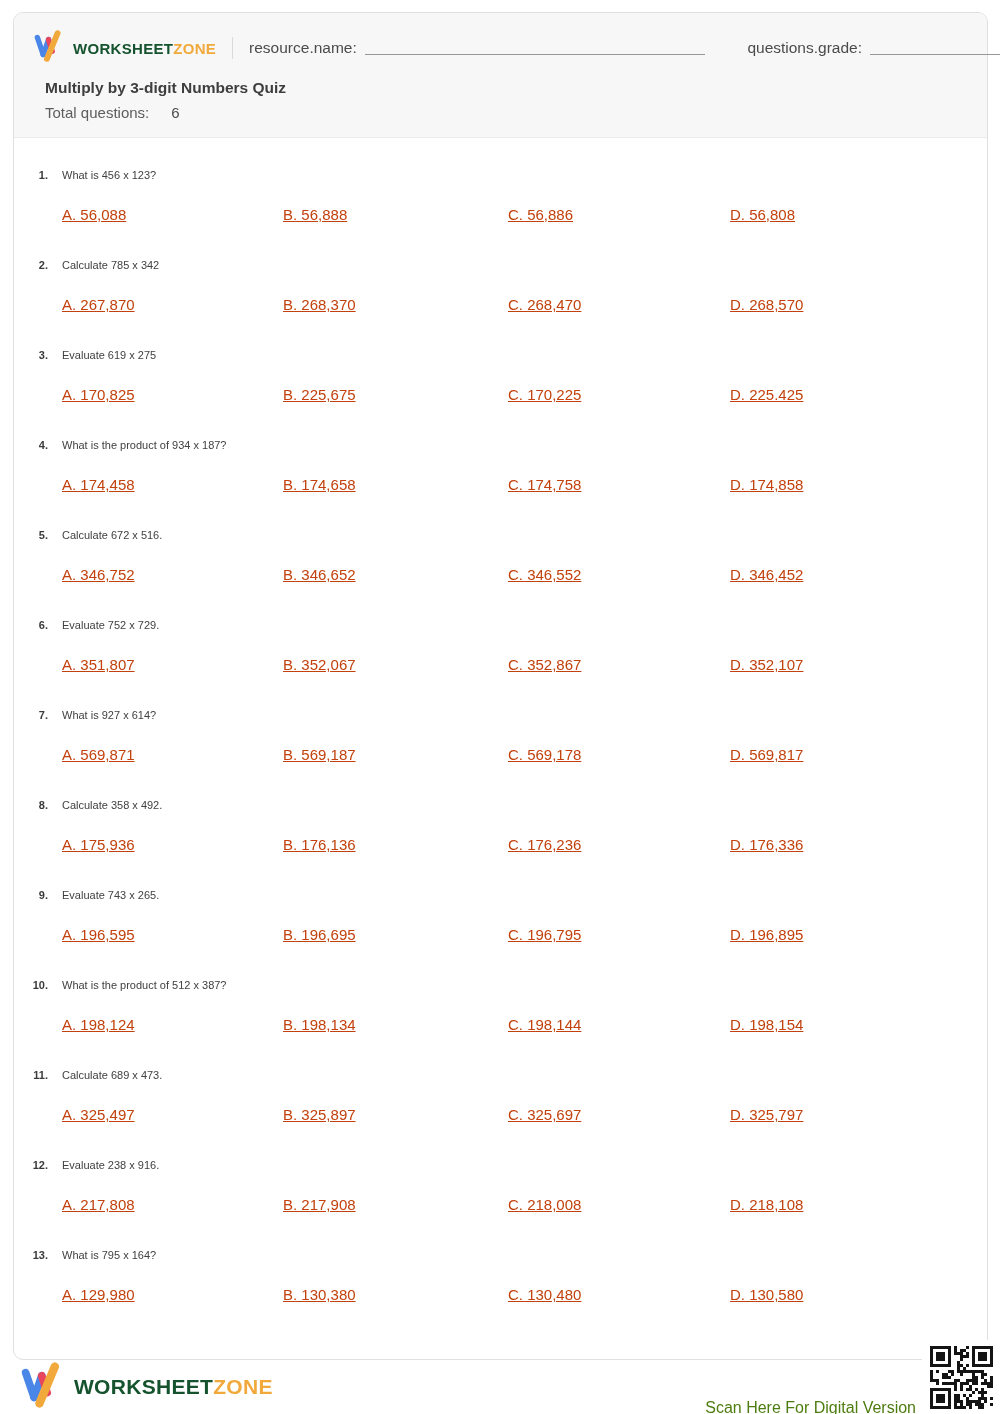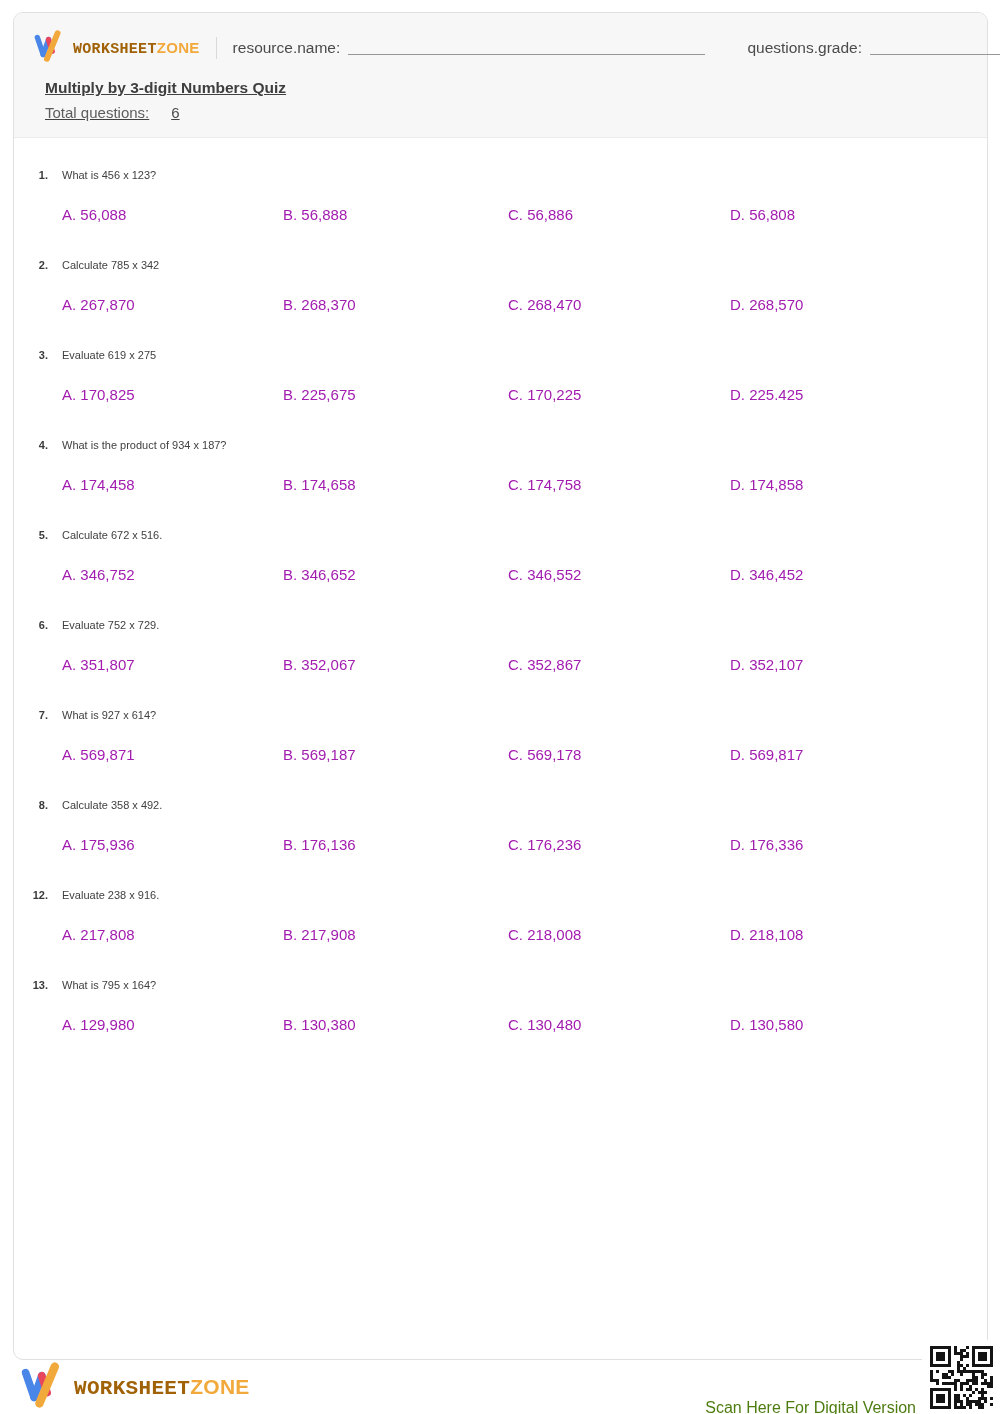--- a/index.html
+++ b/index.html
@@ -14,40 +14,40 @@
     border:1px solid #e0e0e0; border-radius:10px; background:#fff;
   }
   
   .box-head {
     background:#f7f7f8; border-bottom:1px solid #ececec;
     border-radius:10px 10px 0 0; padding:18px 18px 0 17px;
   }
   .brand-row { display:flex; align-items:center; height:34px; }
   .brand-mark { flex:0 0 auto; }
   .brand-text { font-weight:bold; font-size:15px; letter-spacing:.3px; margin-left:8px; white-space:nowrap; }
-  .w1 { color:#a16207;font-family:Liberation Mono, monospace; }
+  .w1 { color:#14532d; }
   .w2 { color:#f2a93b; margin-left:0; }
   .head-divider { width:1px; height:22px; background:#d9d9d9; margin:0 16px; flex:0 0 auto; }
   .res-label { font-size:15.5px; color:#4b4b4b; white-space:nowrap; }
   .fill-line { border-bottom:1px solid #979797; position:relative; top:6px; height:1px; }
   .name-line  { flex:1 1 auto; margin-left:8px; margin-right:42px; }
   .grade-line { width:132px; flex:0 0 auto; margin-left:8px; margin-right:-33px; }
-  .title-block { margin-top:14px; padding:0 14px 16px 14px;text-decoration:underline; }
+  .title-block { margin-top:14px; padding:0 14px 16px 14px; }
   .quiz-title { font-size:15.5px; font-weight:bold; color:#3e3e3e; margin:0 0 7px 0; }
   .total-row { font-size:15px; color:#5d5d5d; }
   .total-value { margin-left:22px; color:#4a4a4a; }
   
   .questions { padding:28px 18px 0 0; }
   .question { margin-bottom:32px; }
   .q-line { margin-bottom:22px; font-size:11px; line-height:18px; }
   .q-num { display:inline-block; width:34px; text-align:right; font-weight:bold; color:#3a3a3a; margin-right:14px; }
   .q-text { color:#414141; }
   .q-opts {
     display:grid; grid-template-columns:221px 225px 222px auto;
-    padding-left:48px; font-size:15px; line-height:18px; color:#a21caf;
+    padding-left:48px; font-size:15px; line-height:18px; color:#c2410c;text-decoration:underline;
   }
   
   .footer {
     position:absolute; left:0; right:0; bottom:0; height:54px;
     display:flex; align-items:center; padding-left:18px;
   }
   .footer .brand-text { font-size:21px; margin-left:10px; letter-spacing:.3px; }
   .scan-text { margin-left:auto; margin-right:84px; font-size:16px; color:#4d7c0f;margin-top:42px; }
   .qr-card {
     position:absolute; right:0; bottom:0; width:78px; height:74px;
@@ -157,22 +157,49 @@
   <div class="question">
     <div class="q-line"><span class="q-num">8.</span><span class="q-text">Calculate 358 x 492.</span></div>
     <div class="q-opts">
           <span class="opt">A. 175,936</span>
           <span class="opt">B. 176,136</span>
           <span class="opt">C. 176,236</span>
           <span class="opt">D. 176,336</span>
         </div>
   </div>
 
-
-
+  <div class="question">
+    <div class="q-line"><span class="q-num">9.</span><span class="q-text">Evaluate 743 x 265.</span></div>
+    <div class="q-opts">
+          <span class="opt">A. 196,595</span>
+          <span class="opt">B. 196,695</span>
+          <span class="opt">C. 196,795</span>
+          <span class="opt">D. 196,895</span>
+        </div>
+  </div>
+
+  <div class="question">
+    <div class="q-line"><span class="q-num">10.</span><span class="q-text">What is the product of 512 x 387?</span></div>
+    <div class="q-opts">
+          <span class="opt">A. 198,124</span>
+          <span class="opt">B. 198,134</span>
+          <span class="opt">C. 198,144</span>
+          <span class="opt">D. 198,154</span>
+        </div>
+  </div>
+
+  <div class="question">
+    <div class="q-line"><span class="q-num">11.</span><span class="q-text">Calculate 689 x 473.</span></div>
+    <div class="q-opts">
+          <span class="opt">A. 325,497</span>
+          <span class="opt">B. 325,897</span>
+          <span class="opt">C. 325,697</span>
+          <span class="opt">D. 325,797</span>
+        </div>
+  </div>
 
   <div class="question">
     <div class="q-line"><span class="q-num">12.</span><span class="q-text">Evaluate 238 x 916.</span></div>
     <div class="q-opts">
           <span class="opt">A. 217,808</span>
           <span class="opt">B. 217,908</span>
           <span class="opt">C. 218,008</span>
           <span class="opt">D. 218,108</span>
         </div>
   </div>

